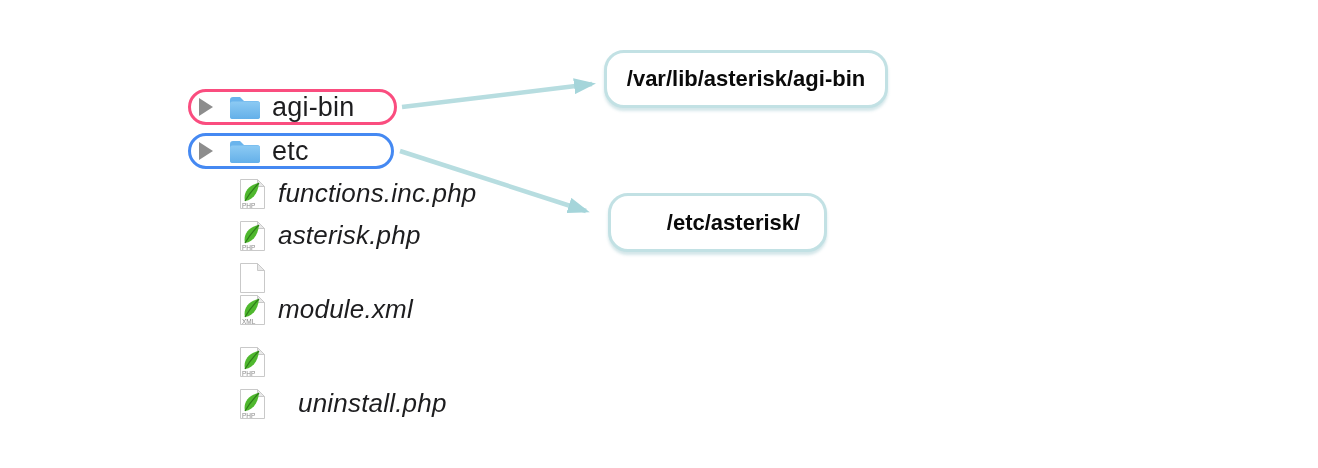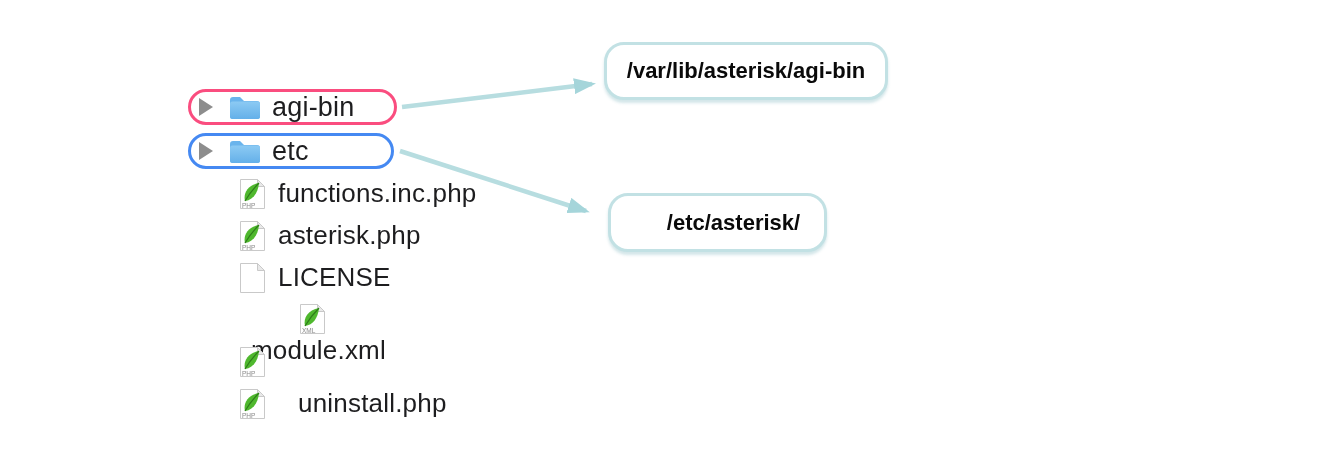--- a/index.html
+++ b/index.html
@@ -49,20 +49,21 @@
     display:flex;
     align-items:center;
   }
   .file-svg{flex:0 0 auto;}
   .filabel{
     margin-left:12px;
     font-size:26px;
     color:#1d1d1f;
     letter-spacing:0.2px;
     white-space:nowrap;
+    font-style:italic;
   }
 
   
   .callout{
     position:absolute;
     box-sizing:border-box;
     border:3px solid #c2e1e4;
     border-radius:20px;
     background:#ffffff;
     box-shadow:0 3px 3px rgba(158,200,206,0.45);
@@ -142,24 +143,23 @@
       <text x="3" y="29.5" font-size="6.5" fill="#8a8a8a" font-family="Liberation Sans, sans-serif">PHP</text>
     </svg>
     <span class="filabel">asterisk.php</span>
   </div>
 
   <div class="file-row" style="top:261px;">
     <svg class="file-svg" width="27" height="32" viewBox="0 0 27 32">
       <path d="M1.5,1.5 H18.5 L25.5,8.5 V30.5 H1.5 Z" fill="#ffffff" stroke="#c9c9c9" stroke-width="1"></path>
       <path d="M18.5,1.5 L25.5,8.5 H18.5 Z" fill="#e9e9e9" stroke="#c9c9c9" stroke-width="1"></path>
     </svg>
-    <span class="filabel">LICENSE</span>
   </div>
 
-  <div class="file-row" style="top:303px;flex-direction:column;">
+  <div class="file-row" style="top:293px;">
     <svg class="file-svg" width="27" height="32" viewBox="0 0 27 32">
       <path d="M1.5,1.5 H18.5 L25.5,8.5 V30.5 H1.5 Z" fill="#ffffff" stroke="#c9c9c9" stroke-width="1"></path>
       <path d="M18.5,1.5 L25.5,8.5 H18.5 Z" fill="#e9e9e9" stroke="#c9c9c9" stroke-width="1"></path>
       <path d="M6,23 C4,15 9,7 20,5 C19,15 14,22 6,23 Z" fill="#4fb82e"></path>
       <path d="M6,23 C9,18 14,11 20,5" stroke="#2e7d1a" stroke-width="1.2" fill="none"></path>
       <text x="3" y="29.5" font-size="6.5" fill="#8a8a8a" font-family="Liberation Sans, sans-serif">XML</text>
     </svg>
     <span class="filabel">module.xml</span>
   </div>
 
@@ -177,21 +177,21 @@
     <svg class="file-svg" width="27" height="32" viewBox="0 0 27 32">
       <path d="M1.5,1.5 H18.5 L25.5,8.5 V30.5 H1.5 Z" fill="#ffffff" stroke="#c9c9c9" stroke-width="1"></path>
       <path d="M18.5,1.5 L25.5,8.5 H18.5 Z" fill="#e9e9e9" stroke="#c9c9c9" stroke-width="1"></path>
       <path d="M6,23 C4,15 9,7 20,5 C19,15 14,22 6,23 Z" fill="#4fb82e"></path>
       <path d="M6,23 C9,18 14,11 20,5" stroke="#2e7d1a" stroke-width="1.2" fill="none"></path>
       <text x="3" y="29.5" font-size="6.5" fill="#8a8a8a" font-family="Liberation Sans, sans-serif">PHP</text>
     </svg>
     <span class="filabel">uninstall.php</span>
   </div>
 
-  <div class="callout" style="left:604px;top:42px;width:284px;height:58px;">
+  <div class="callout" style="left:604px;top:50px;width:284px;height:58px;">
     <span class="ctext">/var/lib/asterisk/agi-bin</span>
   </div>
 
   <div class="callout" style="left:608px;top:193px;width:219px;height:59px;padding-left:32px;">
     <span class="ctext">/etc/asterisk/</span>
   </div>
 
 </div>
 
 </body></html>

